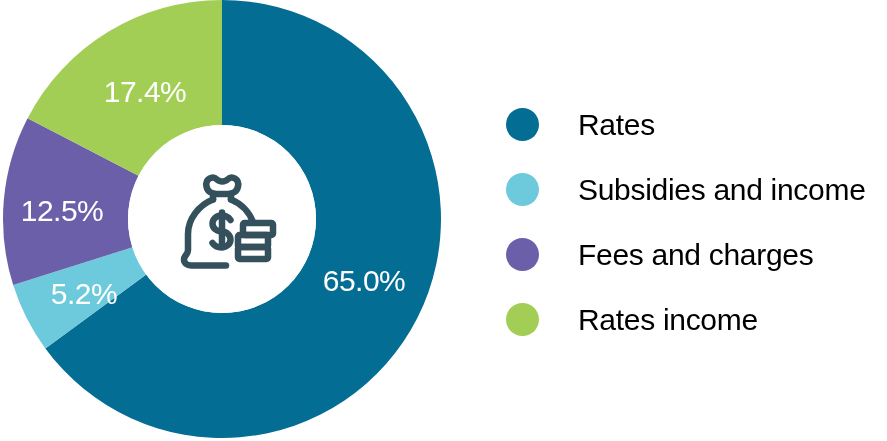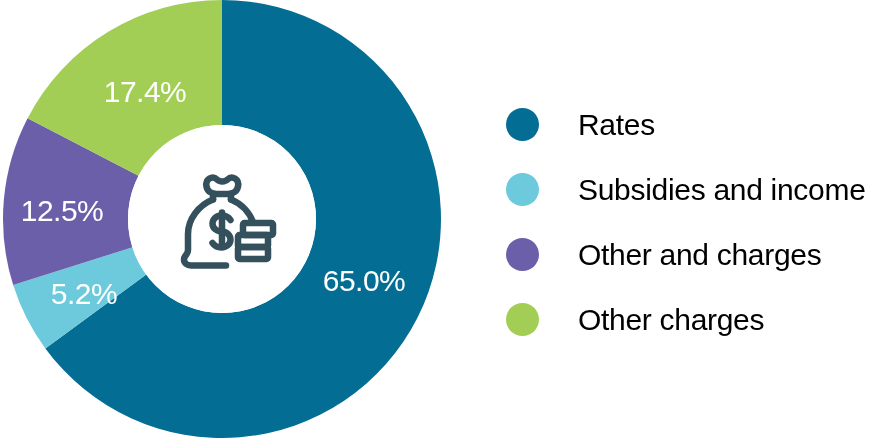--- a/index.html
+++ b/index.html
@@ -139,21 +139,21 @@
       <span class="legend-label">Rates</span>
     </div>
 
     <div class="legend-item">
       <span class="legend-swatch" style="background:#6DC9DC"></span>
       <span class="legend-label">Subsidies and income</span>
     </div>
 
     <div class="legend-item">
       <span class="legend-swatch" style="background:#6C5FA9"></span>
-      <span class="legend-label">Other and charges</span>
+      <span class="legend-label">Fees and charges</span>
     </div>
 
     <div class="legend-item">
       <span class="legend-swatch" style="background:#A2CE56"></span>
-      <span class="legend-label">Other charges</span>
+      <span class="legend-label">Rates income</span>
     </div>
   </div>
 </div>
 
 </body></html>

